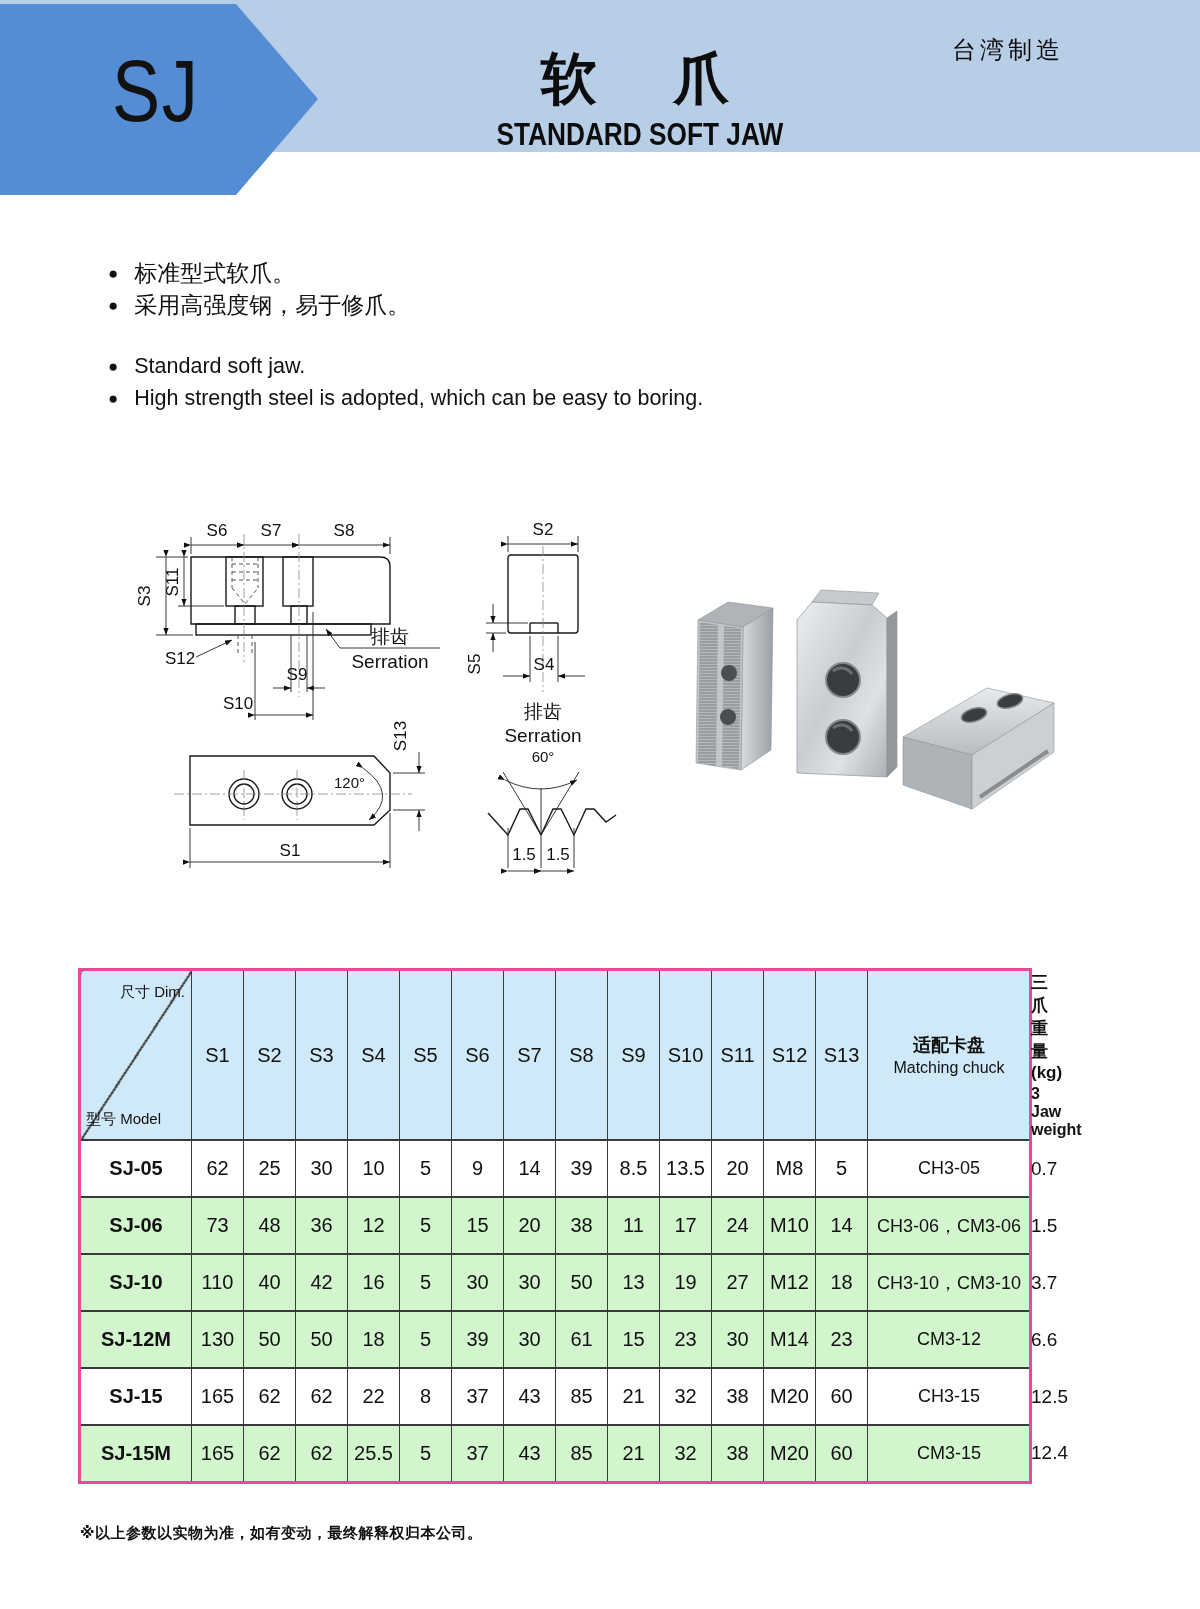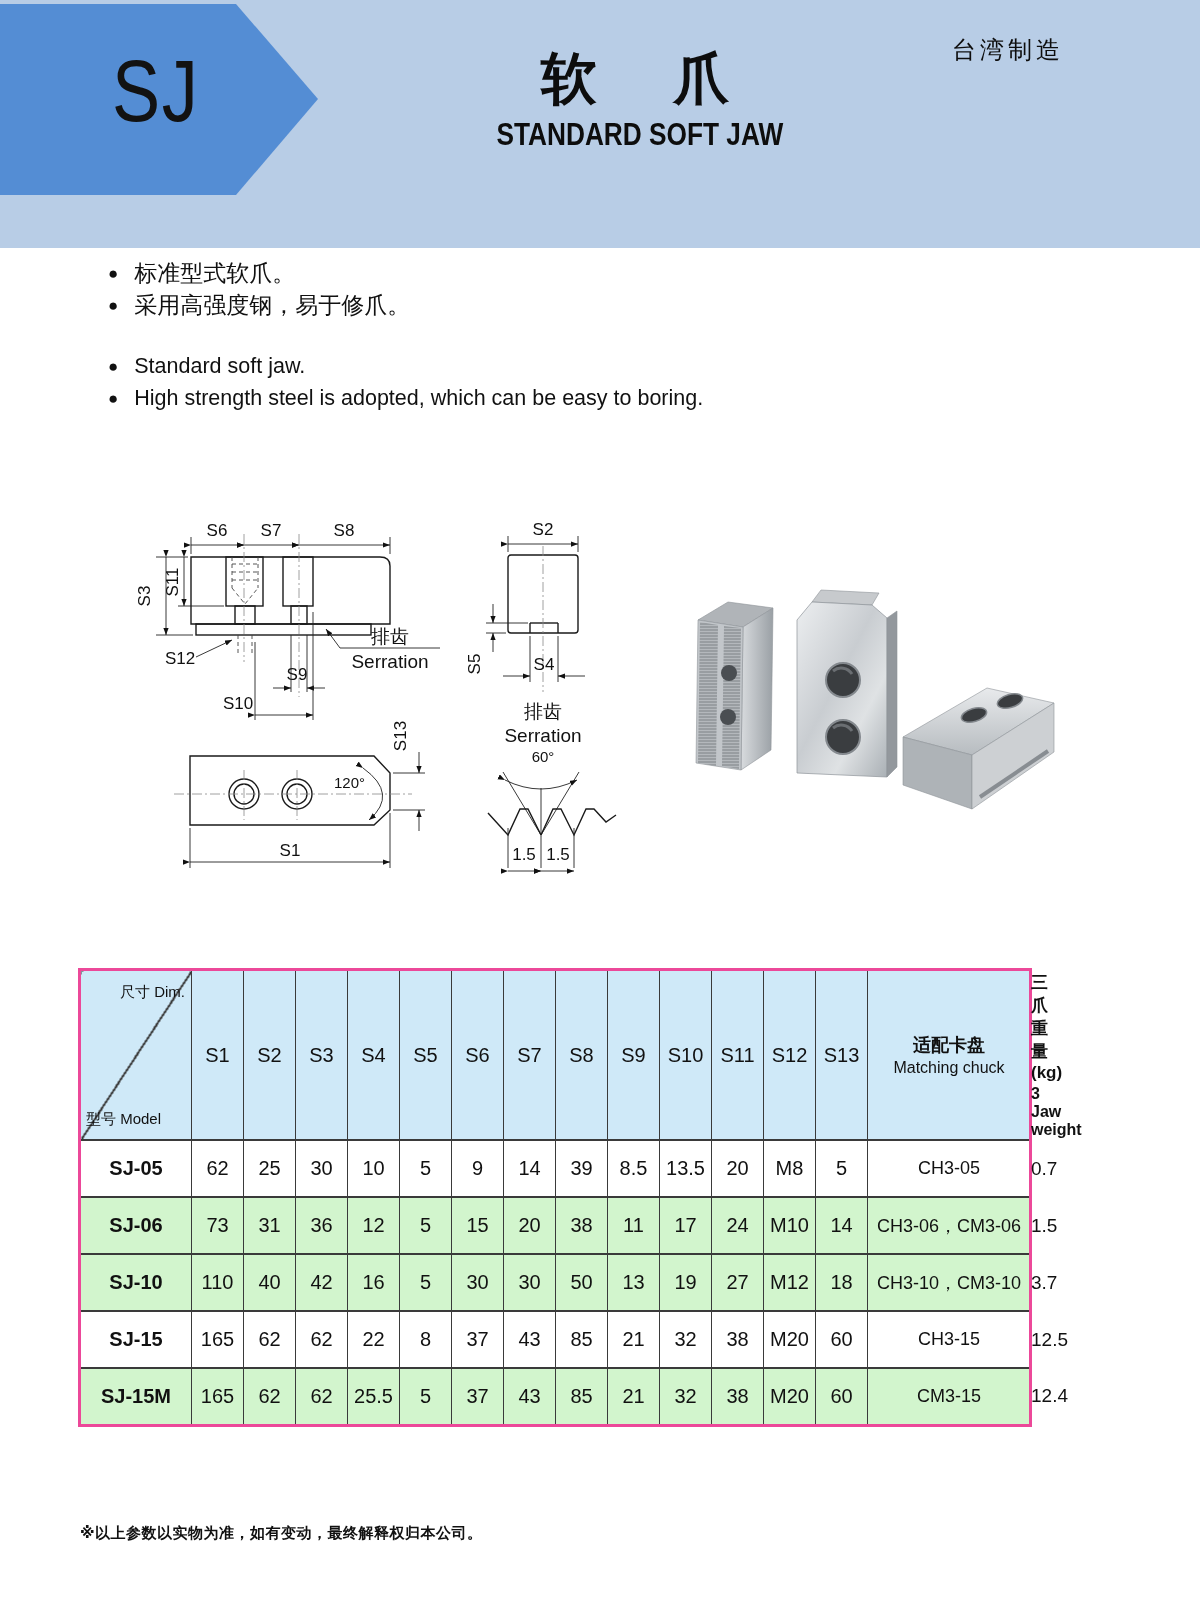--- a/index.html
+++ b/index.html
@@ -1,20 +1,20 @@
 <!DOCTYPE html>
 <html><head>
 <meta charset="utf-8">
 <style>
   html,body{margin:0;padding:0;background:#fff;}
   #page{position:relative;width:1200px;height:1609px;background:#ffffff;overflow:hidden;
         font-family:"Liberation Sans","DejaVu Sans",sans-serif;color:#111;}
 
   
-  .banner{position:absolute;left:0;top:0;width:1200px;height:248px;background:#b8cde6;}
+  .banner{position:absolute;left:0;top:0;width:1200px;height:152px;background:#b8cde6;}
   .banner-arrow{position:absolute;left:0;top:0;}
   .code{position:absolute;left:112px;top:40px;font-size:88px;font-weight:300;color:#121212;
         transform:scaleX(0.82);transform-origin:left top;letter-spacing:2px;}
   .title-wrap{position:absolute;left:320px;top:48px;width:640px;text-align:center;}
   .title-zh{font-size:56px;font-weight:600;letter-spacing:10px;color:#0d0d0d;line-height:1.1;}
   .title-en{display:inline-block;font-size:32px;font-weight:700;color:#0d0d0d;margin-top:6px;
             transform:scaleX(0.82);transform-origin:center;letter-spacing:0px;white-space:nowrap;}
   .made-in{position:absolute;right:136px;top:34px;font-size:24px;letter-spacing:4px;color:#0d0d0d;}
 
   
@@ -344,21 +344,21 @@
           <td class="value-cell">13.5</td>
           <td class="value-cell">20</td>
           <td class="value-cell">M8</td>
           <td class="value-cell">5</td>
           <td class="chuck-cell">CH3-05</td>
           <td class="weight-cell">0.7</td>
         </tr>
         <tr class="row-green">
           <td class="model-cell">SJ-06</td>
           <td class="value-cell">73</td>
-          <td class="value-cell">31</td>
+          <td class="value-cell">48</td>
           <td class="value-cell">36</td>
           <td class="value-cell">12</td>
           <td class="value-cell">5</td>
           <td class="value-cell">15</td>
           <td class="value-cell">20</td>
           <td class="value-cell">38</td>
           <td class="value-cell">11</td>
           <td class="value-cell">17</td>
           <td class="value-cell">24</td>
           <td class="value-cell">M10</td>
@@ -376,20 +376,38 @@
           <td class="value-cell">30</td>
           <td class="value-cell">30</td>
           <td class="value-cell">50</td>
           <td class="value-cell">13</td>
           <td class="value-cell">19</td>
           <td class="value-cell">27</td>
           <td class="value-cell">M12</td>
           <td class="value-cell">18</td>
           <td class="chuck-cell">CH3-10，CM3-10</td>
           <td class="weight-cell">3.7</td>
+        </tr>
+        <tr class="row-green">
+          <td class="model-cell">SJ-12M</td>
+          <td class="value-cell">130</td>
+          <td class="value-cell">50</td>
+          <td class="value-cell">50</td>
+          <td class="value-cell">18</td>
+          <td class="value-cell">5</td>
+          <td class="value-cell">39</td>
+          <td class="value-cell">30</td>
+          <td class="value-cell">61</td>
+          <td class="value-cell">15</td>
+          <td class="value-cell">23</td>
+          <td class="value-cell">30</td>
+          <td class="value-cell">M14</td>
+          <td class="value-cell">23</td>
+          <td class="chuck-cell">CM3-12</td>
+          <td class="weight-cell">6.6</td>
         </tr>
         <tr class="row-white">
           <td class="model-cell">SJ-15</td>
           <td class="value-cell">165</td>
           <td class="value-cell">62</td>
           <td class="value-cell">62</td>
           <td class="value-cell">22</td>
           <td class="value-cell">8</td>
           <td class="value-cell">37</td>
           <td class="value-cell">43</td>

